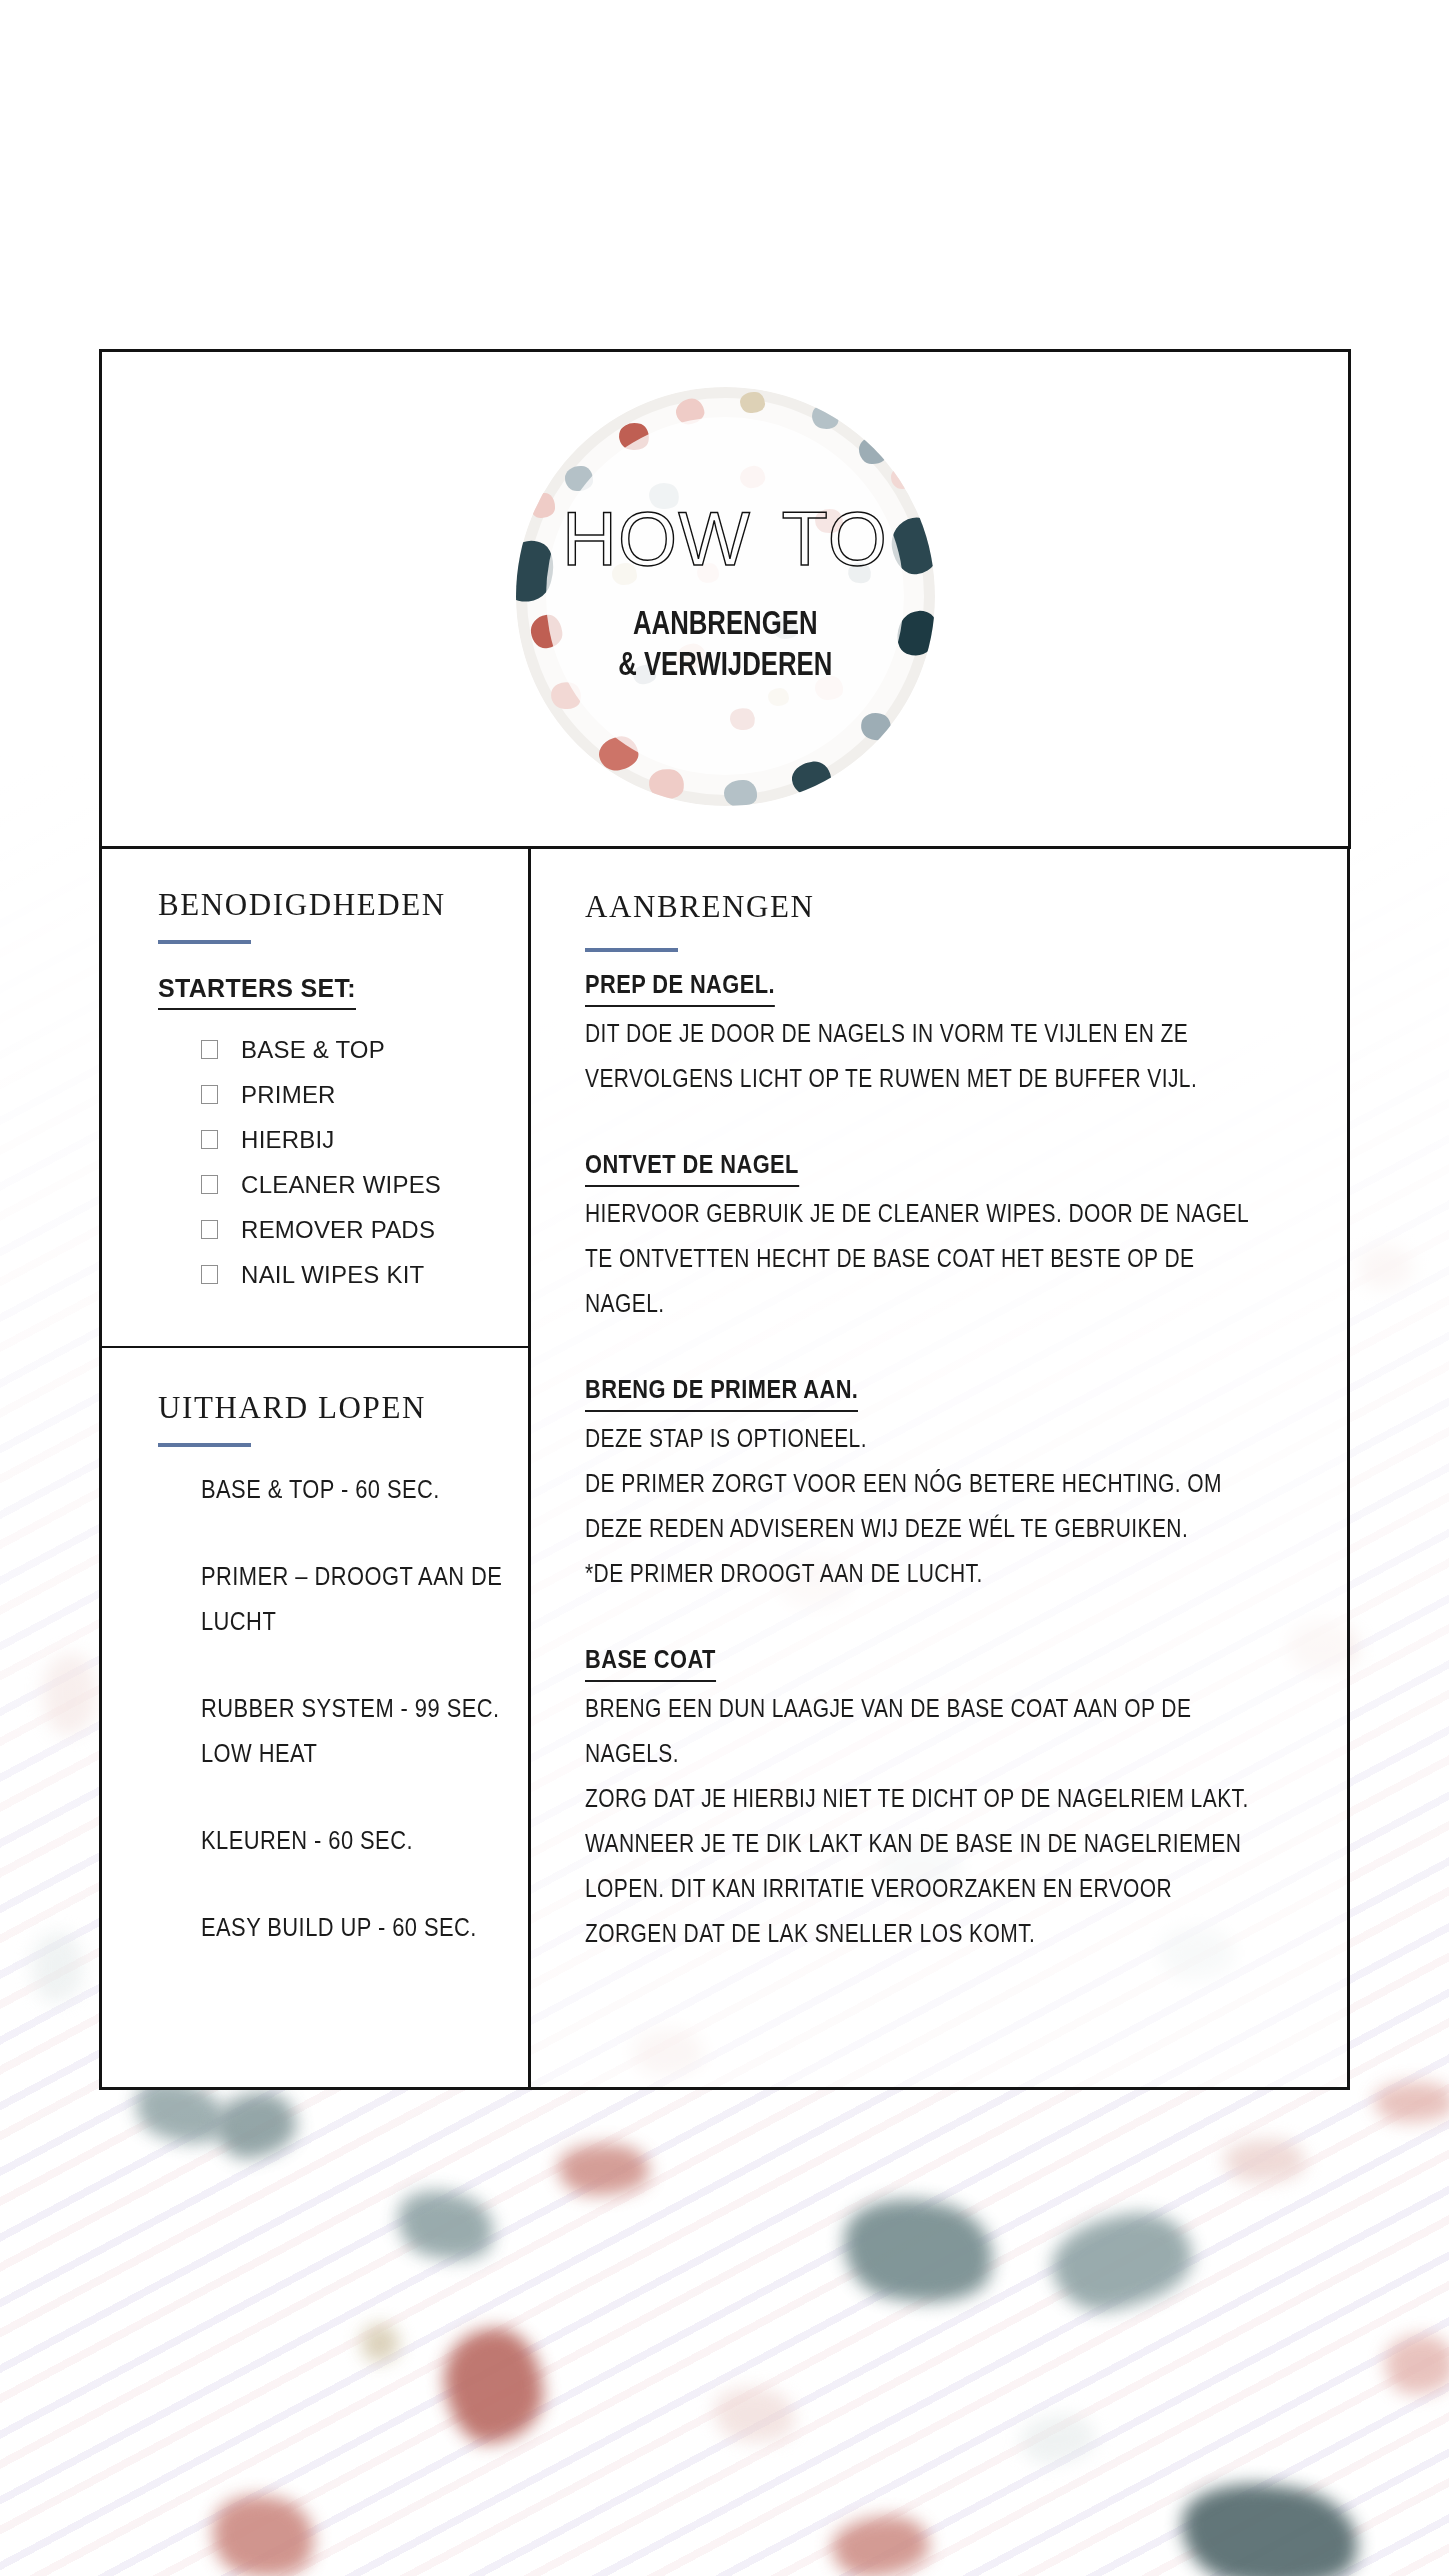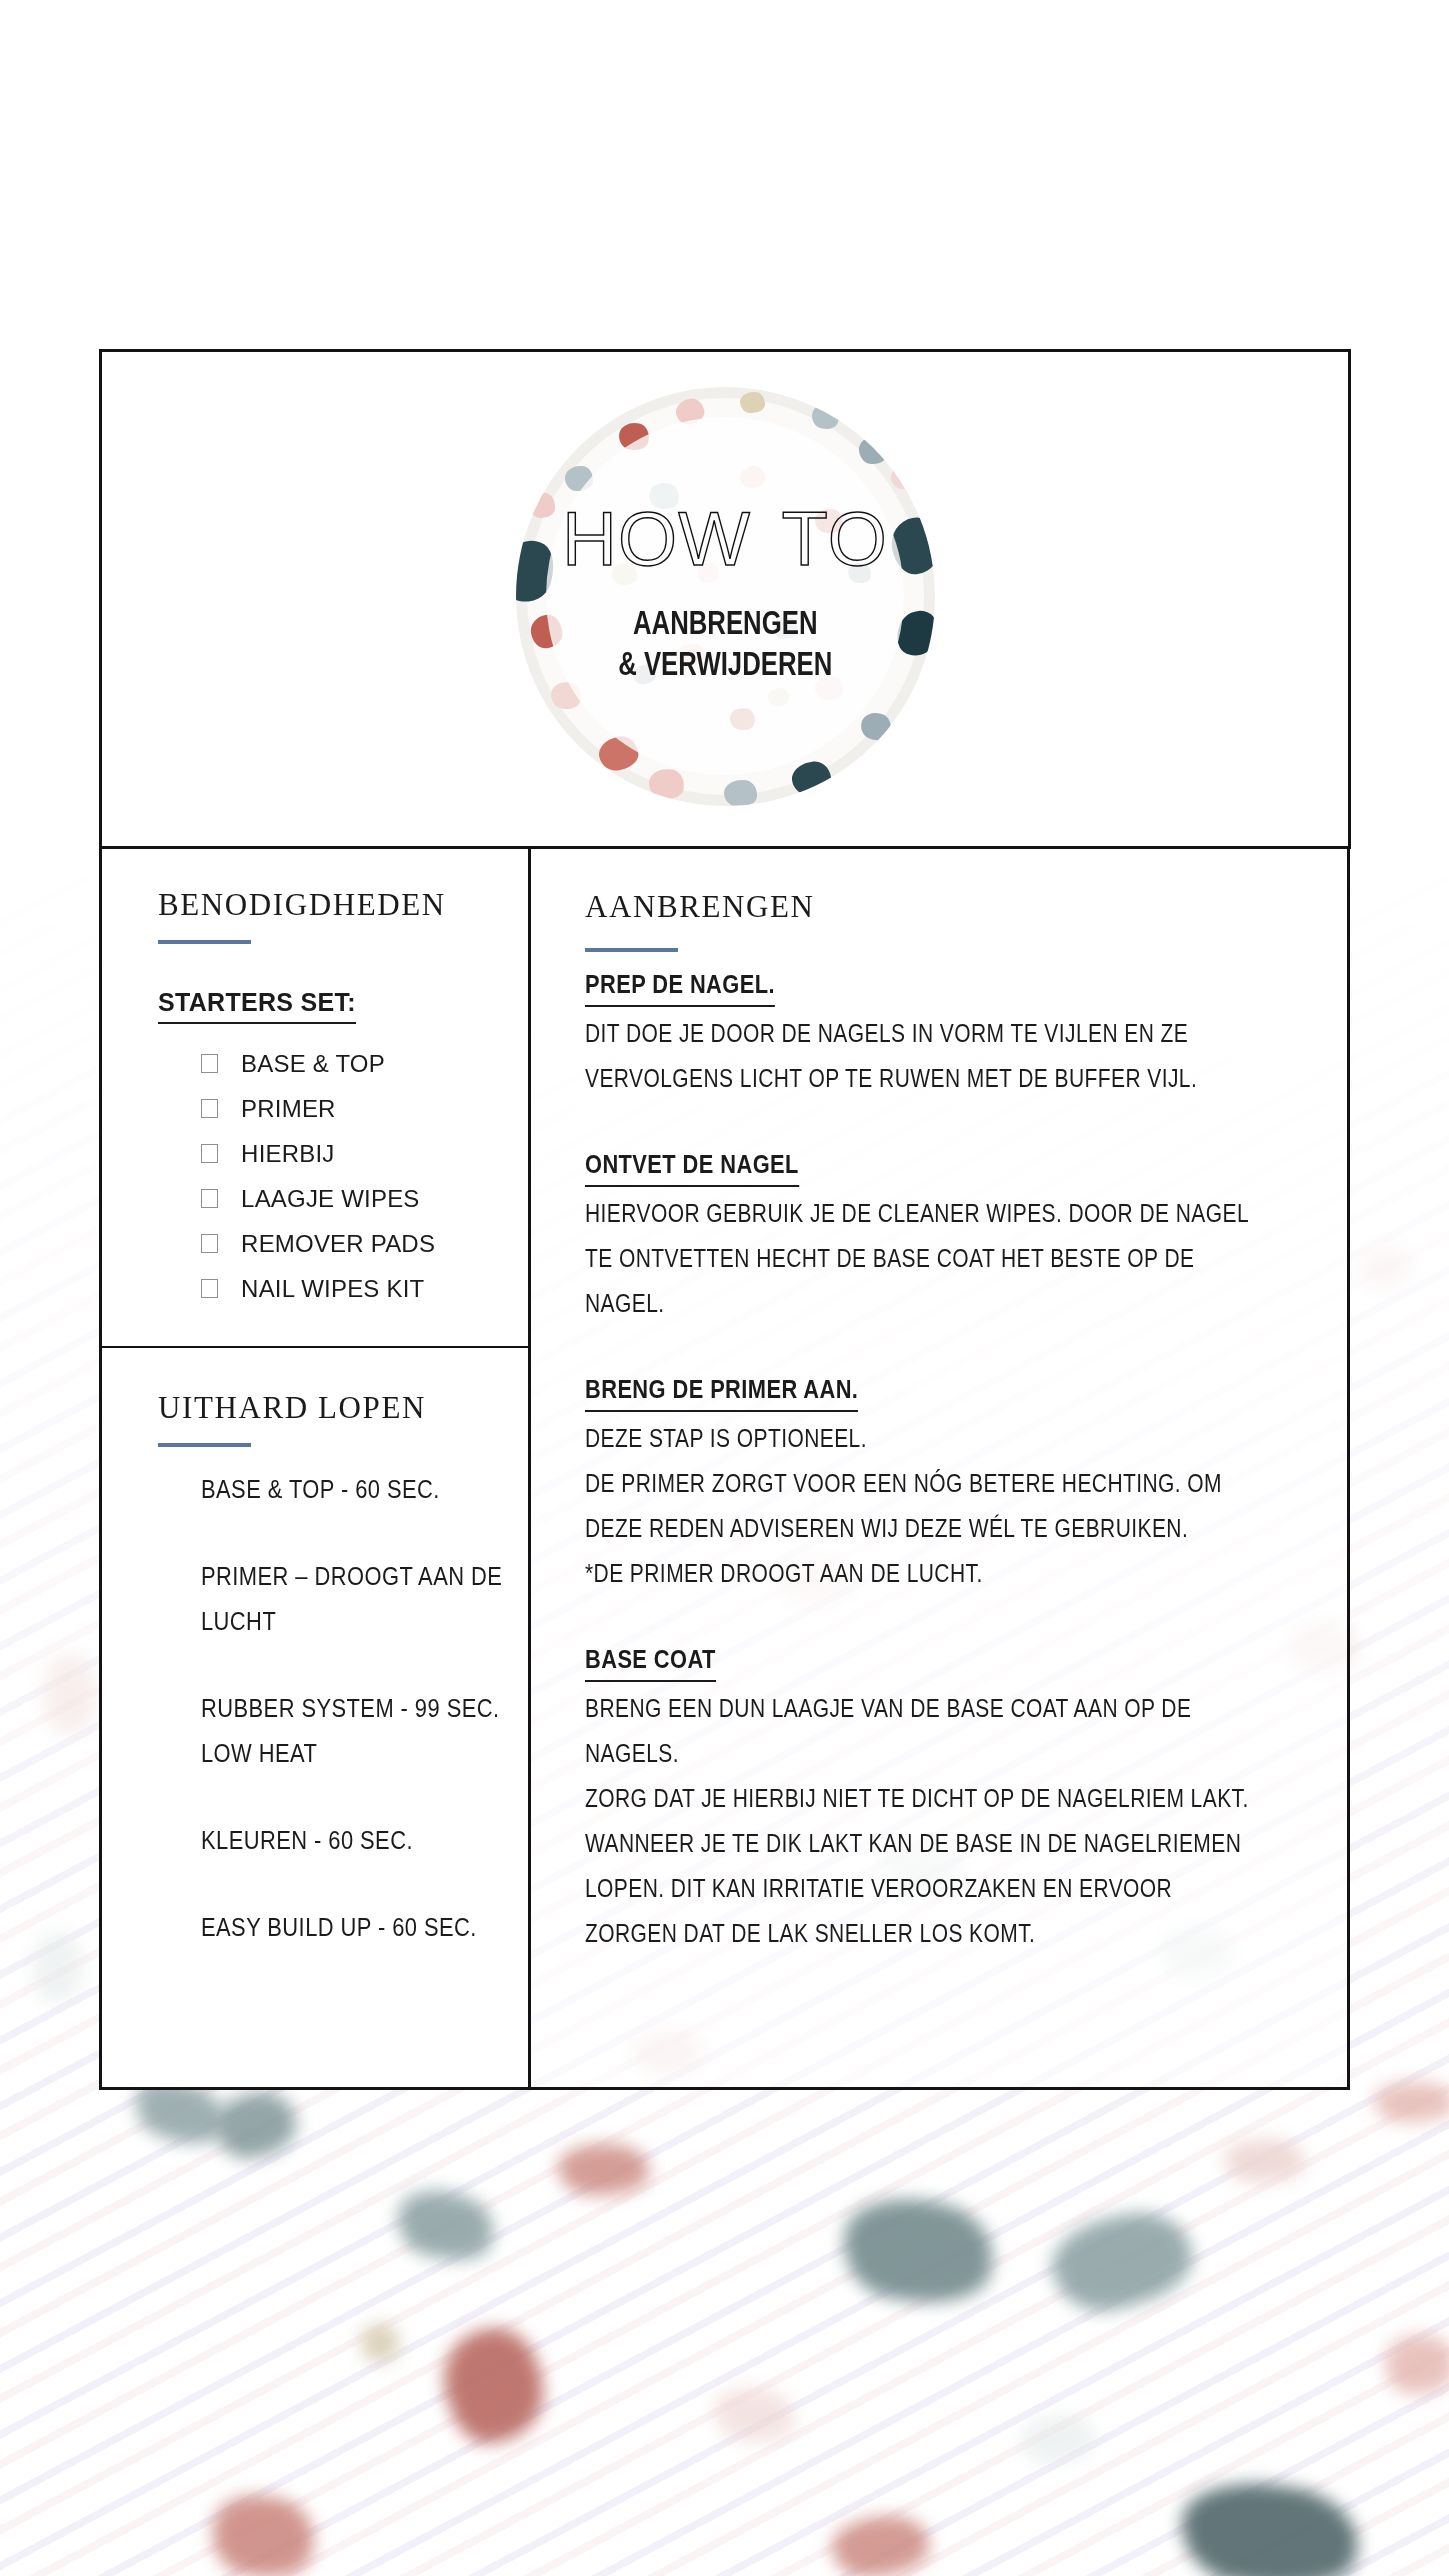--- a/index.html
+++ b/index.html
@@ -79,21 +79,21 @@
   }
   .logo-sub{margin-top:25px; font-size:33px; line-height:41px; font-weight:bold;
         letter-spacing:0px; transform:scaleX(.78); transform-origin:50% 0; white-space:nowrap;}
   
   .serif-heading{
     font-family:"Liberation Serif",serif; font-weight:500;
     font-size:31px; line-height:39px; letter-spacing:1.6px; color:var(--ink);
   }
   .accent-bar{width:93px; height:4.3px; background:var(--accent); margin-top:16px;}
   
-  .list-title{margin-top:44px; font-size:25px; font-weight:bold; letter-spacing:0.3px;}
+  .list-title{margin-top:30px; font-size:25px; font-weight:bold; letter-spacing:0.3px;}
   .list-title span{display:inline-block; border-bottom:2.7px solid var(--ink); padding-bottom:4.8px;}
   .checklist{list-style:none; margin:17px 0 0; padding:0 0 0 43px;}
   .checklist li{display:flex; align-items:center; height:45px; font-size:24px; letter-spacing:0.2px;}
   .checkbox{display:inline-block; width:14.5px; height:17.7px;
         border:1.6px solid var(--checkbox); margin-right:23.6px; flex:0 0 auto; background:#fff;}
   
   .cond{transform:scaleX(.84); transform-origin:0 0; width:119%;}
   .cond-cure{transform:scaleX(.876); transform-origin:0 0; width:394px;}
   
   .cure-list{margin-top:19.3px;margin-left:43px;}
@@ -206,21 +206,21 @@
         <li>
           <span class="checkbox"></span>
           <span>PRIMER</span>
         </li>
         <li>
           <span class="checkbox"></span>
           <span>HIERBIJ</span>
         </li>
         <li>
           <span class="checkbox"></span>
-          <span>LAAGJE WIPES</span>
+          <span>CLEANER WIPES</span>
         </li>
         <li>
           <span class="checkbox"></span>
           <span>REMOVER PADS</span>
         </li>
         <li>
           <span class="checkbox"></span>
           <span>NAIL WIPES KIT</span>
         </li>
       </ul>

